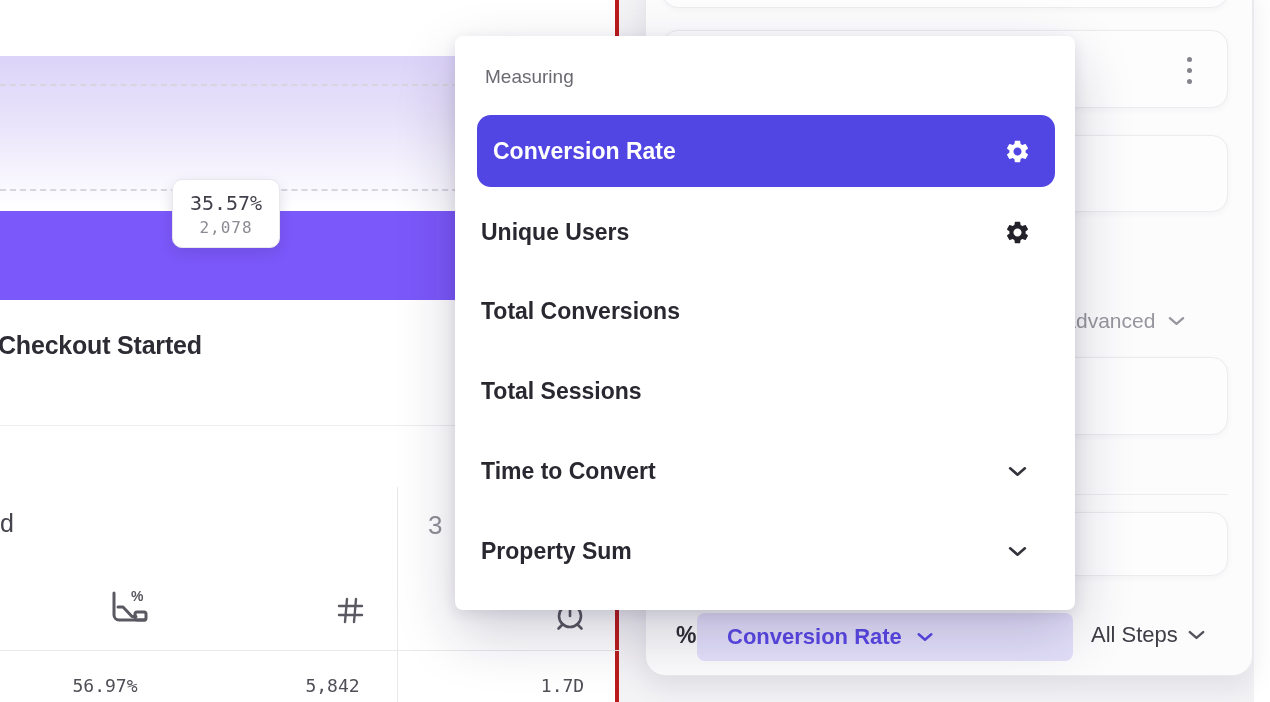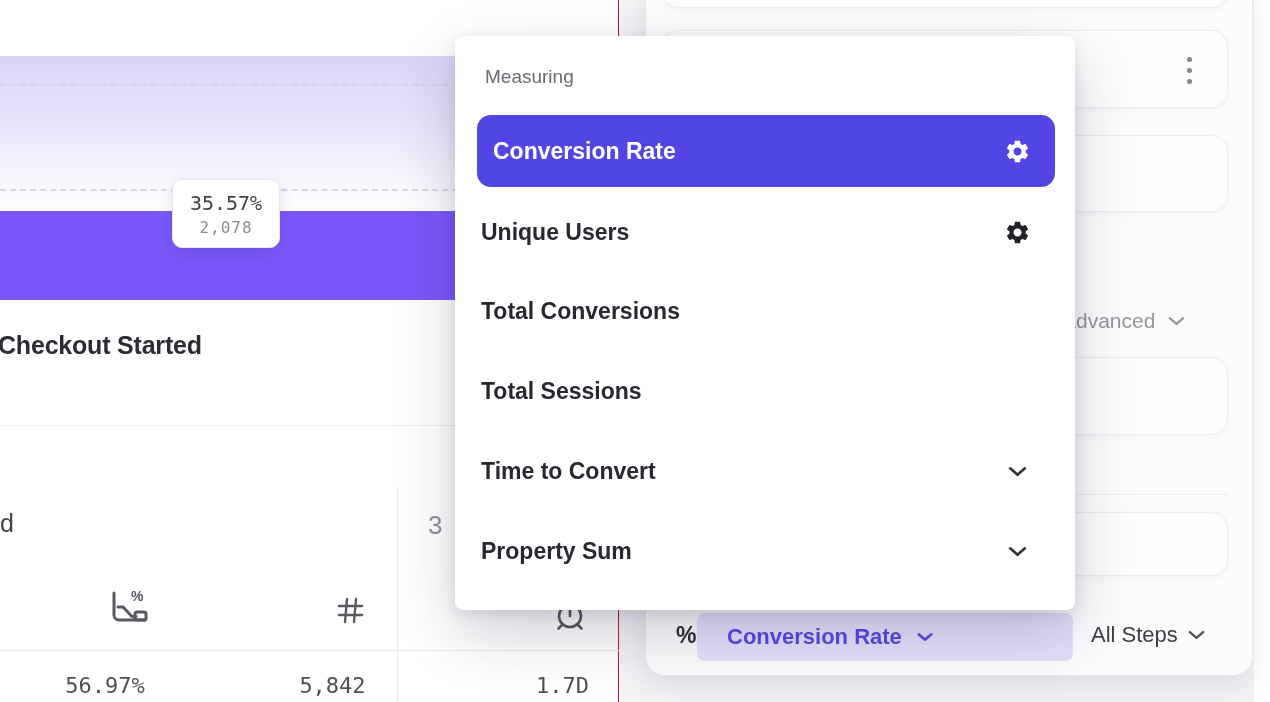--- a/index.html
+++ b/index.html
@@ -2,42 +2,42 @@
 <html><head>
 <meta charset="utf-8">
 <style>
   * { margin:0; padding:0; box-sizing:border-box; }
   html,body { width:1270px; height:702px; overflow:hidden; background:#f3f2f5;
               font-family:"Liberation Sans", sans-serif; }
   .stage { position:absolute; left:0; top:0; width:1270px; height:702px; }
 
   
   .funnel-card { position:absolute; left:0; top:0; width:619px; height:702px;
-                 background:#ffffff; border-right:1px solid #b91c1c; }
+                 background:#ffffff; border-right:4px solid #b91c1c; }
   .band { position:absolute; left:0; top:56px; width:619px; height:155px;
           background:linear-gradient(to bottom,#dcd4f9 0%,#e7e1fa 38%,#f8f6fe 80%,#ffffff 100%); }
   .dash { position:absolute; left:0; width:619px; height:0; border-top:2px dashed #d7d5de; }
   .dash.d1 { top:84px; } .dash.d2 { top:189px; }
   .bar { position:absolute; left:0; top:211px; width:619px; height:89px; background:#7b58fa; }
   .tooltip { position:absolute; left:172px; top:179px; width:108px; height:69px; background:#fff;
              border:1px solid #e8e7ec; border-radius:10px; z-index:3;
              box-shadow:0 5px 14px rgba(40,35,80,.14);
              display:flex; flex-direction:column; align-items:center; justify-content:center; gap:3px; }
   .tooltip .rate { font-family:"DejaVu Sans Mono", monospace; font-size:20px; color:#413f4a; }
   .tooltip .count { font-family:"DejaVu Sans Mono", monospace; font-size:16px; color:#8d8a94; letter-spacing:1px; }
   .step-label { position:absolute; left:-2px; top:331px; font-size:25px; font-weight:600;
                 color:#2d2b33; letter-spacing:-0.2px; white-space:nowrap; }
   .hdiv1 { position:absolute; left:0; top:425px; width:619px; height:1px; background:#edecf0; }
   .hdiv2 { position:absolute; left:0; top:650px; width:619px; height:1px; background:#e9e8eb; }
   .vdiv  { position:absolute; left:397px; top:487px; width:1px; height:215px; background:#e8e7ea; }
   .hdr-d { position:absolute; left:0; top:509px; font-size:25px; font-weight:500; color:#45434c; }
   .hdr-3 { position:absolute; left:428px; top:510px; font-size:26px; color:#908e98; }
   .icon-slot { position:absolute; }
   .cell-val { position:absolute; top:669px; height:33px; font-family:"DejaVu Sans Mono", monospace;
-              font-size:22px; color:#504e57; text-align:center; line-height:33px; }
+              font-size:18px; color:#504e57; text-align:center; line-height:33px; }
   .cv1 { left:40px; width:130px; } .cv2 { left:270px; width:125px; } .cv3 { left:500px; width:125px; }
 
   
   .right-panel { position:absolute; left:645px; top:-24px; width:608px; height:700px;
                  background:#fcfcfd; border:1px solid #e9e8ec; border-radius:20px;
                  box-shadow:0 12px 26px rgba(30,25,70,.08); z-index:1; }
   .white-edge { position:absolute; left:1254px; top:0; width:16px; height:702px; background:#ffffff; }
   .sub-card { position:absolute; left:662px; width:566px; background:#fdfdfe;
               border:1px solid #ecebee; border-radius:16px;
               box-shadow:0 2px 6px rgba(20,15,50,.04); z-index:2; }

